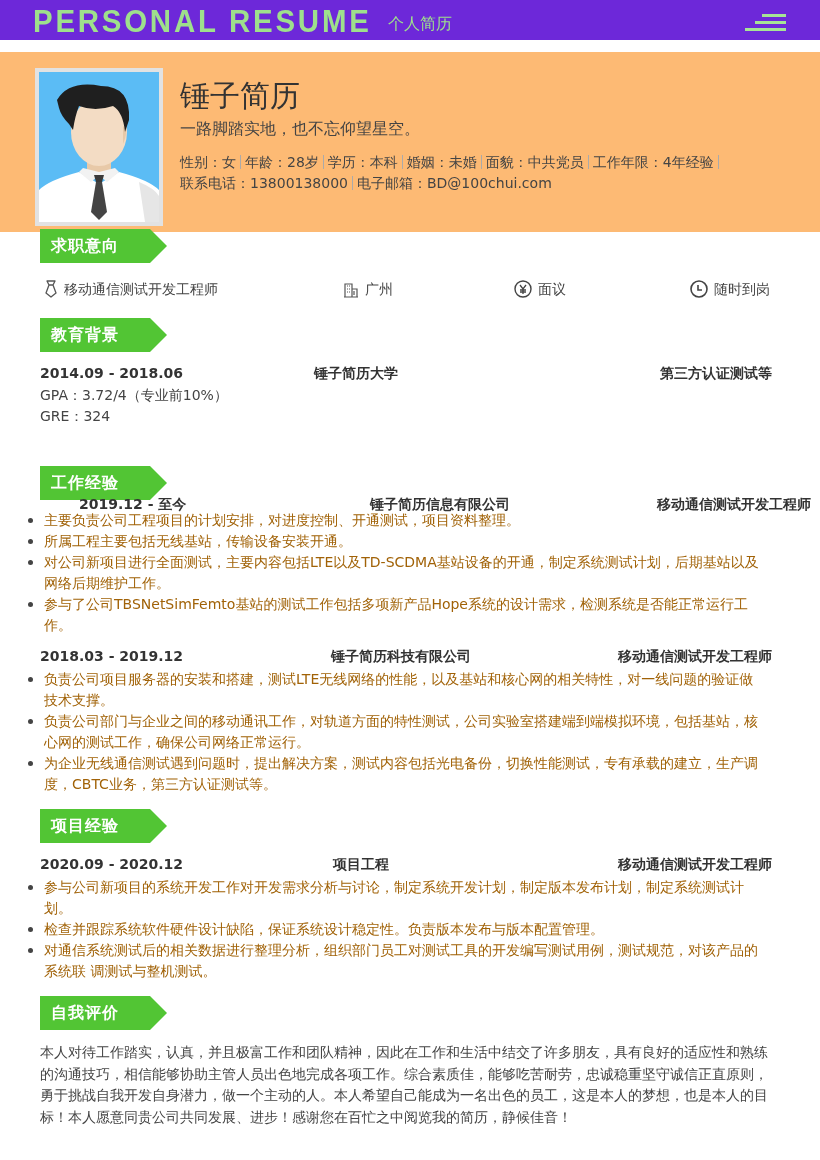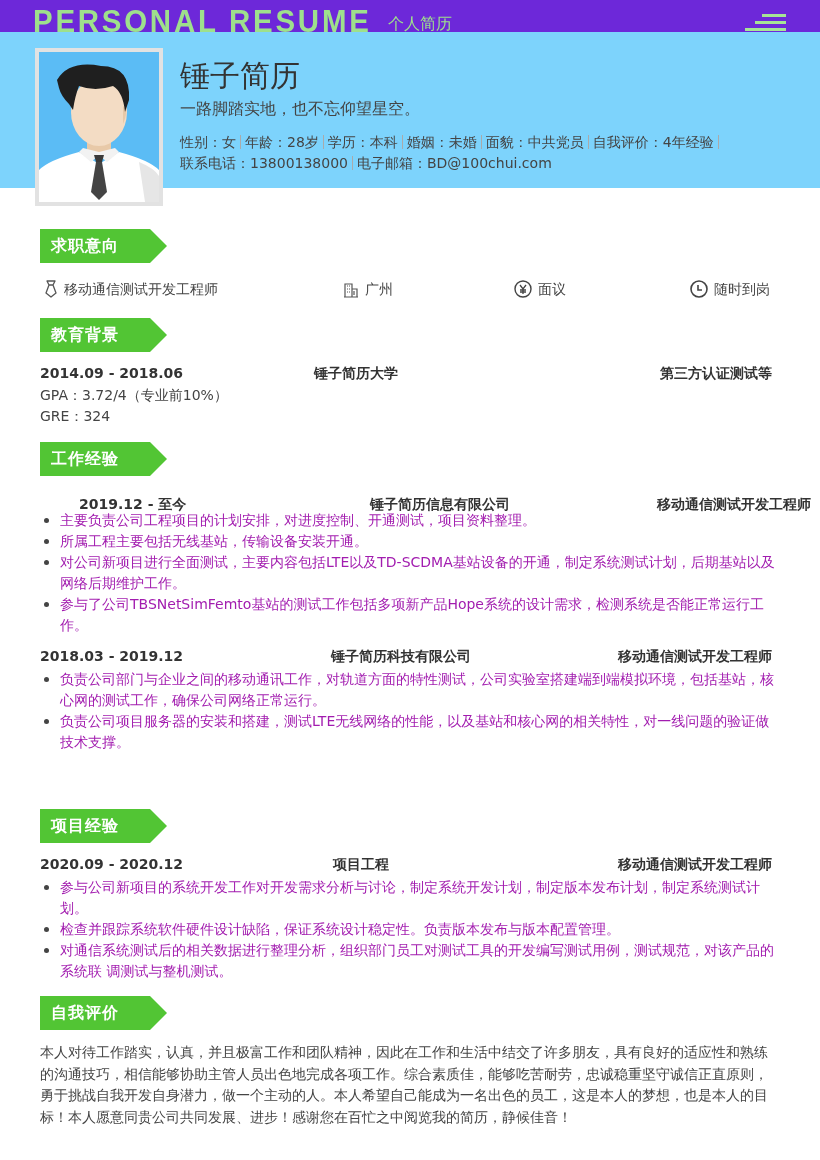--- a/index.html
+++ b/index.html
@@ -8,21 +8,21 @@
 
     .topbar { position: absolute; left: 0; top: 0; width: 820px; height: 40px; background: #6d28d9; }
     .topbar .en { position: absolute; left: 33px; top: 2px; font-family: "Liberation Sans", sans-serif; font-weight: bold; font-size: 32px; letter-spacing: 3px; color: #9ee08c; line-height: 38px; transform: scaleX(0.92); transform-origin: left center; }
     .topbar .cn { position: absolute; left: 388px; top: 12px; font-size: 16px; color: #9ee08c; line-height: 24px; }
     .menu-icon { position: absolute; left: 744px; top: 14px; width: 42px; height: 18px; }
     .menu-icon span { position: absolute; right: 0; height: 3px; background: #a6e496; }
     .menu-icon .l1 { top: 0; width: 24px; }
     .menu-icon .l2 { top: 7px; width: 31px; }
     .menu-icon .l3 { top: 14px; width: 41px; }
 
-    .header { position: absolute; left: 0; top: 32px; width: 820px; height: 156px; background: #7dd3fc; }
+    .header { position: absolute; left: 0; top: 52px; width: 820px; height: 180px; background: #fdba74; }
     .photo-frame { position: absolute; left: 35px; top: 16px; width: 128px; height: 158px; background: #e2e2e2; padding: 4px; }
     .photo { width: 120px; height: 150px; background: #5bbcf5; position: relative; overflow: hidden; }
     .title-name { position: absolute; left: 180px; top: 24px; font-size: 30px; color: #333; line-height: 40px; }
     .motto { position: absolute; left: 180px; top: 67px; font-size: 16px; color: #444; line-height: 20px; }
     .info-line { position: absolute; left: 180px; font-size: 14px; color: #444; line-height: 20px; white-space: nowrap; }
     .info-line.l1 { top: 100px; }
     .info-line.l2 { top: 121px; }
     .info-line .sep { display: inline-block; width: 1px; height: 14px; background: #aaa; margin: 0 4px; vertical-align: -2px; }
 
     .sec-title { position: absolute; left: 40px; height: 34px; width: 127px; }
@@ -34,21 +34,21 @@
     .intent-item { position: absolute; top: 0; line-height: 22px; white-space: nowrap; }
     .intent-item svg { vertical-align: -4px; margin-right: 6px; }
 
     .row-head { position: absolute; left: 40px; width: 732px; height: 20px; font-size: 14px; font-weight: bold; color: #333; line-height: 20px; }
     .row-head .c1 { position: absolute; left: 0; }
     .row-head .c2 { position: absolute; left: 0; width: 100%; text-align: center; }
     .row-head .c3 { position: absolute; right: 0; }
 
     .plain { position: absolute; left: 40px; font-size: 14px; line-height: 21px; color: #444; }
 
-    .bullets { position: absolute; left: 40px; width: 740px; list-style: none; font-size: 14px; color: #a21caf; line-height: 21px; }
+    .bullets { position: absolute; left: 24px; width: 740px; list-style: none; font-size: 14px; color: #a16207; line-height: 21px; }
     .bullets li { position: relative; padding-left: 20px; }
     .bullets li::before { content: ""; position: absolute; left: 4px; top: 8px; width: 5px; height: 5px; border-radius: 50%; background: #444; }
 
     .self-eval { position: absolute; left: 40px; top: 1042px; width: 740px; font-size: 14px; line-height: 21.5px; color: #444; }
   </style>
 </head>
 <body>
 
 <div class="topbar">
   <div class="en">PERSONAL RESUME</div>
@@ -73,21 +73,21 @@
         <path d="M18 28 Q30 8 62 14 Q92 14 90 48 L86 60 Q84 40 74 34 Q56 40 40 34 Q36 44 34 58 L30 52 Q22 44 20 36 Z" fill="#1f1f1f"></path>
         <path d="M40 100 L52 110 L60 103 L68 110 L80 100 L76 96 L60 100 L44 96 Z" fill="#f2f2f2"></path>
         <path d="M55 103 L65 103 L63 110 L57 110 Z" fill="#3a3a3a"></path>
         <path d="M57 110 L63 110 L68 140 L60 148 L52 140 Z" fill="#444"></path>
       </svg>
     </div>
   </div>
   <div class="title-name">锤子简历</div>
   <div class="motto">一路脚踏实地，也不忘仰望星空。</div>
   <div class="info-line l1">
-    <span>性别：女</span><span class="sep"></span><span>年龄：28岁</span><span class="sep"></span><span>学历：本科</span><span class="sep"></span><span>婚姻：未婚</span><span class="sep"></span><span>面貌：中共党员</span><span class="sep"></span><span>自我评价：4年经验</span><span class="sep"></span>
+    <span>性别：女</span><span class="sep"></span><span>年龄：28岁</span><span class="sep"></span><span>学历：本科</span><span class="sep"></span><span>婚姻：未婚</span><span class="sep"></span><span>面貌：中共党员</span><span class="sep"></span><span>工作年限：4年经验</span><span class="sep"></span>
   </div>
   <div class="info-line l2">
     <span>联系电话：13800138000</span><span class="sep"></span><span>电子邮箱：BD@100chui.com</span>
   </div>
 </div>
 
 <div class="sec-title" style="top:229px;">
   <div class="bg"></div>
     <div class="arrow"></div>
   <div class="txt">求职意向</div>
@@ -123,21 +123,21 @@
   <div class="txt">教育背景</div>
 </div>
 <div class="row-head" style="top:363px;">
   <span class="c1">2014.09 - 2018.06</span>
   <span class="c2" style="left:-50px;">锤子简历大学</span>
   <span class="c3">第三方认证测试等</span>
 </div>
 <div class="plain" style="top:385px;">GPA：3.72/4（专业前10%）</div>
 <div class="plain" style="top:406px;">GRE：324</div>
 
-<div class="sec-title" style="top:442px;text-align:right;">
+<div class="sec-title" style="top:466px;text-align:right;">
   <div class="bg"></div>
     <div class="arrow"></div>
   <div class="txt">工作经验</div>
 </div>
 <div class="row-head" style="top:494px;margin-left:39px;">
   <span class="c1">2019.12 - 至今</span>
   <span class="c2" style="left:-5px;">锤子简历信息有限公司</span>
   <span class="c3">移动通信测试开发工程师</span>
 </div>
 <ul class="bullets" style="top:510px;">
@@ -146,22 +146,23 @@
   <li>对公司新项目进行全面测试，主要内容包括LTE以及TD-SCDMA基站设备的开通，制定系统测试计划，后期基站以及网络后期维护工作。</li>
   <li>参与了公司TBSNetSimFemto基站的测试工作包括多项新产品Hope系统的设计需求，检测系统是否能正常运行工作。</li>
 </ul>
 
 <div class="row-head" style="top:646px;">
   <span class="c1">2018.03 - 2019.12</span>
   <span class="c2" style="left:-5px;">锤子简历科技有限公司</span>
   <span class="c3">移动通信测试开发工程师</span>
 </div>
 <ul class="bullets" style="top:669px;">
+  <li>负责公司项目服务器的安装和搭建，测试LTE无线网络的性能，以及基站和核心网的相关特性，对一线问题的验证做技术支撑。</li>
   <li>负责公司部门与企业之间的移动通讯工作，对轨道方面的特性测试，公司实验室搭建端到端模拟环境，包括基站，核心网的测试工作，确保公司网络正常运行。</li>
-  <li>负责公司项目服务器的安装和搭建，测试LTE无线网络的性能，以及基站和核心网的相关特性，对一线问题的验证做技术支撑。</li>
+  <li>为企业无线通信测试遇到问题时，提出解决方案，测试内容包括光电备份，切换性能测试，专有承载的建立，生产调度，CBTC业务，第三方认证测试等。</li>
 </ul>
 
 <div class="sec-title" style="top:809px;">
   <div class="bg"></div>
     <div class="arrow"></div>
   <div class="txt">项目经验</div>
 </div>
 <div class="row-head" style="top:854px;">
   <span class="c1">2020.09 - 2020.12</span>
   <span class="c2" style="left:-45px;">项目工程</span>

